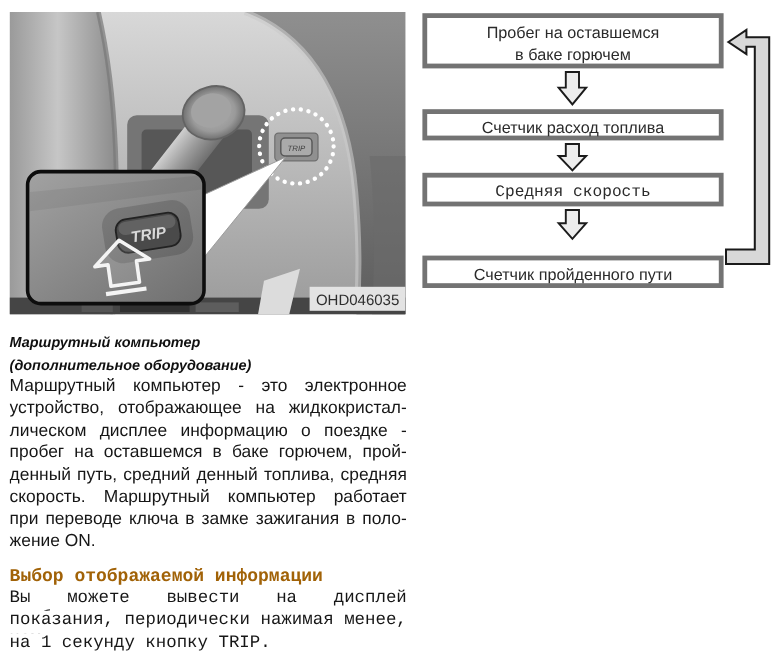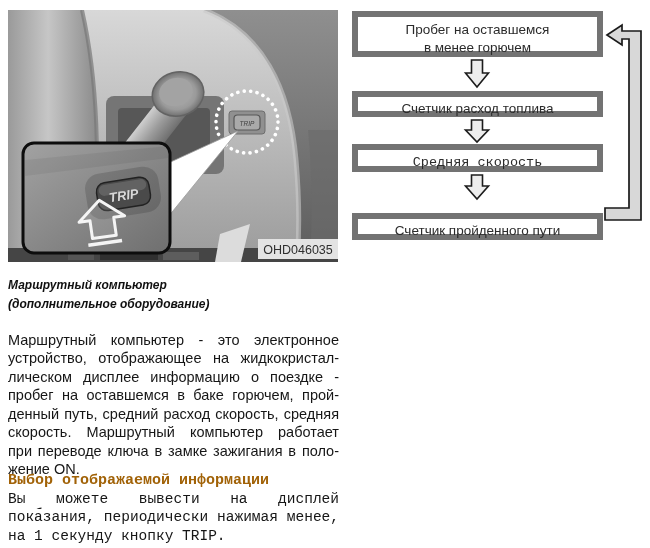--- a/index.html
+++ b/index.html
@@ -7,31 +7,31 @@
        font-family:"Liberation Sans","DejaVu Sans",sans-serif;}
   .page{position:relative;width:650px;height:548px;background:#fff;overflow:hidden;}
 
   
   .photo{position:absolute;left:8px;top:10px;width:330px;height:252px;}
 
   
   .flow{position:absolute;left:350px;top:9px;width:300px;height:228px;}
   .flow svg{position:absolute;left:0;top:0;}
   .fbox{position:absolute;left:2px;width:251px;box-sizing:border-box;
-        border:6px solid #737373;background:#ffffff;color:#2b2b2b;
+        border:4px solid #737373;background:#ffffff;color:#2b2b2b;
         font-size:13.5px;text-align:center;}
   .fb1{top:2px;height:46px;line-height:18px;padding-top:4px;}
   .fb2{top:82px;height:26px;line-height:23px;}
   .fb3{top:135px;height:28px;line-height:25px;font-family:Liberation Mono, monospace;}
   .fb4{top:204px;height:27px;line-height:24px;}
 
   
   .h1{position:absolute;left:8px;top:276px;width:332px;
       font-weight:bold;font-style:italic;font-size:12px;line-height:19px;color:#101010;}
-  .p1{position:absolute;left:8px;top:332px;width:331px;}
+  .p1{position:absolute;left:8px;top:314px;width:331px;}
   .h2{position:absolute;left:8px;top:472px;width:332px;
       font-weight:bold;font-size:15px;color:#a16207;font-family:Liberation Mono, monospace;}
   .p2{position:absolute;left:8px;top:491px;width:331px;font-family:Liberation Mono, monospace;}
   .ln{height:18.45px;font-size:14.5px;color:#161616;overflow:hidden;}
   .just{text-align:justify;text-align-last:justify;}
 </style>
 </head>
 <body>
 
 <div class="page">
@@ -123,38 +123,38 @@
 
       <path d="M 121.5 51 L 132.5 51 L 132.5 64 L 138.5 64 L 127 78 L 115.5 64 L 121.5 64 Z" fill="#ededed" stroke="#1c1c1c" stroke-width="1.6"></path>
       <path d="M 121.5 111 L 132.5 111 L 132.5 121 L 138.5 121 L 127 133 L 115.5 121 L 121.5 121 Z" fill="#ededed" stroke="#1c1c1c" stroke-width="1.6"></path>
       <path d="M 121.5 166 L 132.5 166 L 132.5 177 L 138.5 177 L 127 190 L 115.5 177 L 121.5 177 Z" fill="#ededed" stroke="#1c1c1c" stroke-width="1.6"></path>
 
       <path d="M 257 26 L 272 16 L 272 22 L 291 22 L 291 211 L 255 211 L 255 199 L 279 199 L 279 30 L 272 30 L 272 36 Z" fill="#d8d8d8" stroke="#1a1a1a" stroke-width="1.7"></path>
     </svg>
 
     <div class="fbox fb1">
       <div>Пробег на оставшемся</div>
-      <div>в менее горючем</div>
+      <div>в баке горючем</div>
     </div>
     <div class="fbox fb2">Счетчик расход топлива</div>
     <div class="fbox fb3">Средняя скорость</div>
     <div class="fbox fb4">Счетчик пройденного пути</div>
   </div>
 
   <div class="h1">
     <div>Маршрутный компьютер</div>
     <div>(дополнительное оборудование)</div>
   </div>
 
   <div class="p1">
     <div class="ln just">Маршрутный компьютер - это электронное</div>
     <div class="ln just">устройство, отображающее на жидкокристал-</div>
     <div class="ln just">лическом дисплее информацию о поездке -</div>
     <div class="ln just">пробег на оставшемся в баке горючем, прой-</div>
-    <div class="ln just">денный путь, средний расход скорость, средняя</div>
+    <div class="ln just">денный путь, средний денный топлива, средняя</div>
     <div class="ln just">скорость. Маршрутный компьютер работает</div>
     <div class="ln just">при переводе ключа в замке зажигания в поло-</div>
     <div class="ln">жение ON.</div>
   </div>
 
   <div class="h2">Выбор отображаемой информации</div>
 
   <div class="p2">
     <div class="ln just">Вы можете вывести на дисплей необходимые</div>
     <div class="ln just">показания, периодически нажимая менее, чем</div>

